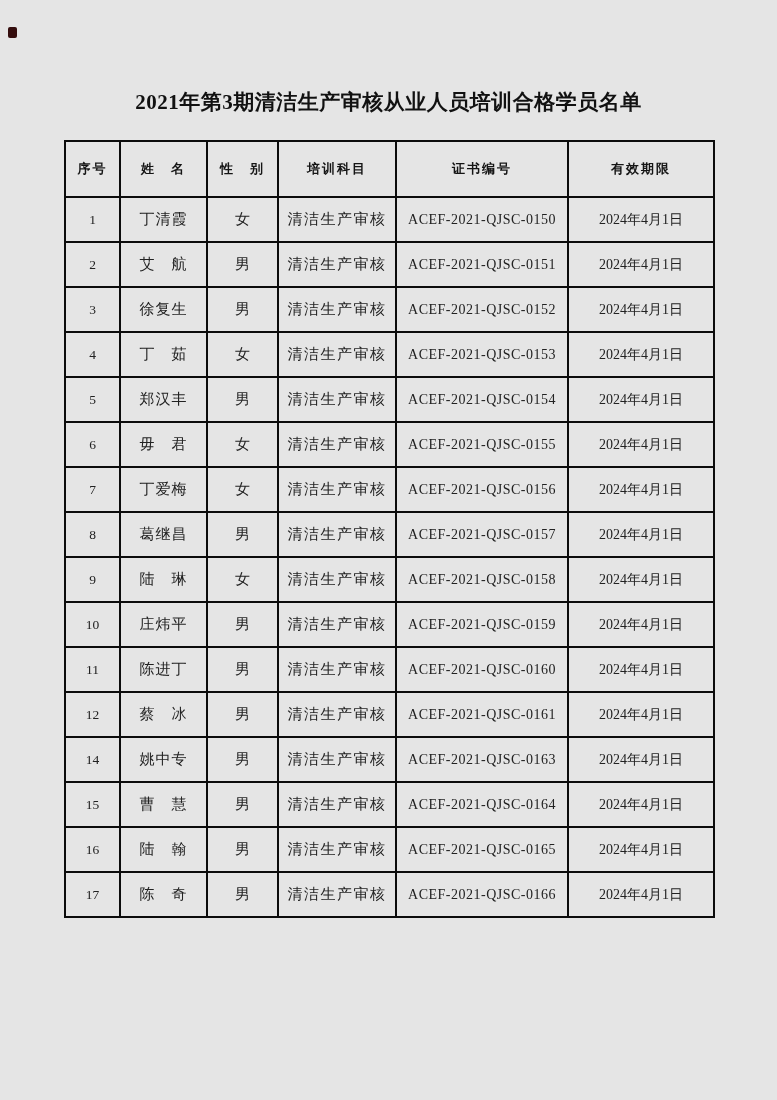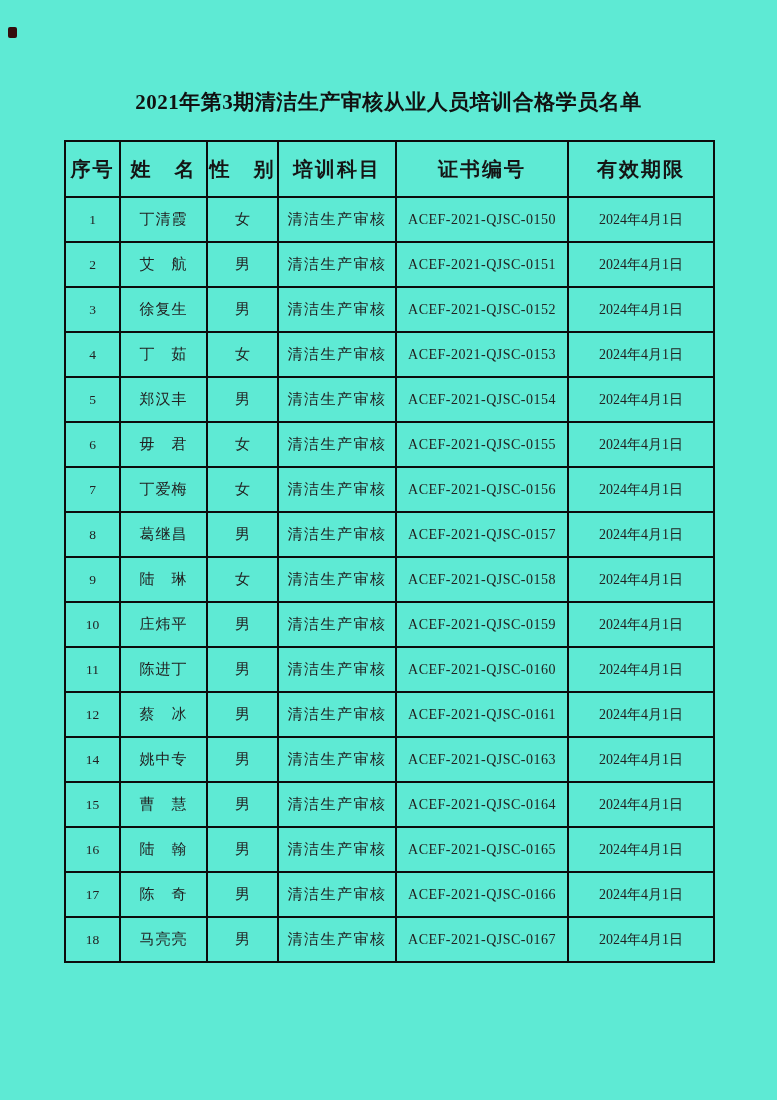--- a/index.html
+++ b/index.html
@@ -11,21 +11,21 @@
     width: 777px;
     height: 1100px;
     position: relative;
     font-family: "Liberation Serif", "DejaVu Serif", serif;
     color: #1c1c1c;
     overflow: hidden;
   }
   .page {
     position: absolute;
     inset: 0;
-    background: #5eead4;
+    background: #e5e5e5;
   }
   .scan-mark {
     position: absolute;
     left: 8px;
     top: 27px;
     width: 9px;
     height: 11px;
     background: #350d0d;
     border-radius: 2px;
   }
@@ -57,21 +57,21 @@
   table.roster th, table.roster td {
     border: 2px solid #0c0c0c;
     text-align: center;
     vertical-align: middle;
     padding: 0;
     overflow: hidden;
     white-space: nowrap;
   }
   table.roster th {
     height: 54px;
-    font-size: 20px;
+    font-size: 13px;
     font-weight: bold;
     letter-spacing: 2px;
     color: #151515;
   }
   table.roster td {
     height: 43px;
     font-size: 14.5px;
     font-weight: normal;
     color: #222222;
   }
@@ -231,23 +231,15 @@
           <td class="c5">2024年4月1日</td>
         </tr>
         <tr>
           <td class="c0">17</td>
           <td class="c1">陈　奇</td>
           <td class="c2">男</td>
           <td class="c3">清洁生产审核</td>
           <td class="c4">ACEF-2021-QJSC-0166</td>
           <td class="c5">2024年4月1日</td>
         </tr>
-        <tr>
-          <td class="c0">18</td>
-          <td class="c1">马亮亮</td>
-          <td class="c2">男</td>
-          <td class="c3">清洁生产审核</td>
-          <td class="c4">ACEF-2021-QJSC-0167</td>
-          <td class="c5">2024年4月1日</td>
-        </tr>
       </tbody>
   </table>
 </div>
 
 </body></html>

